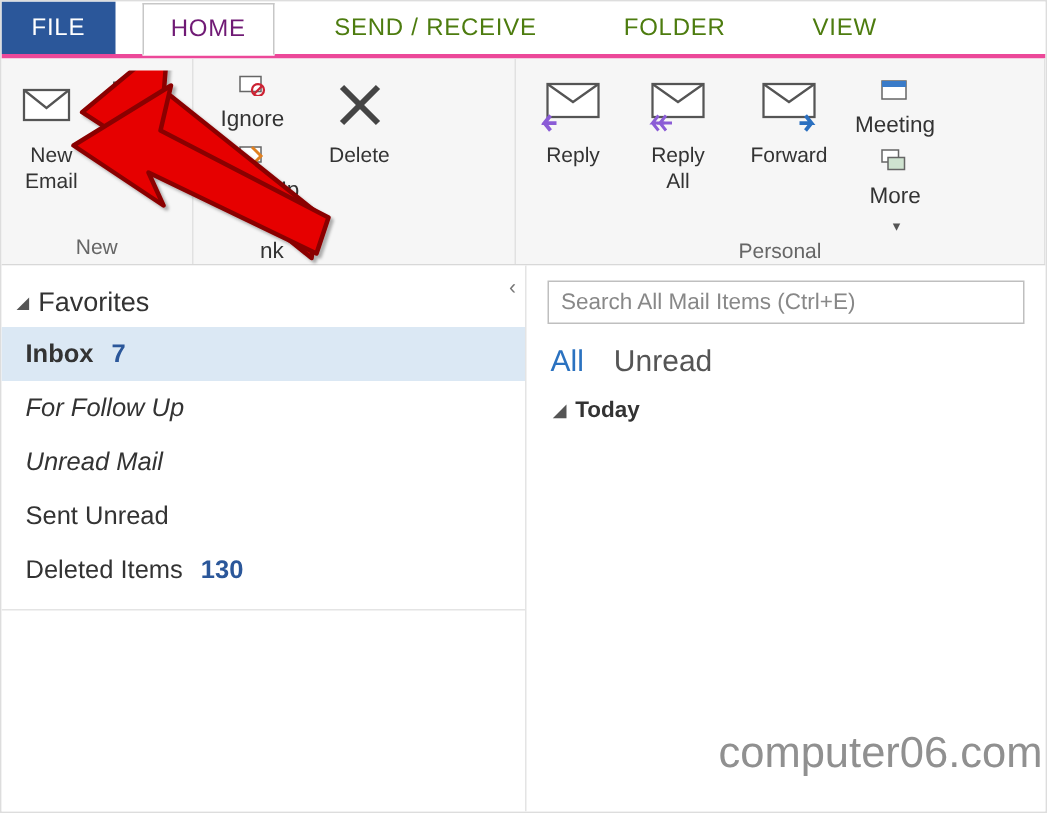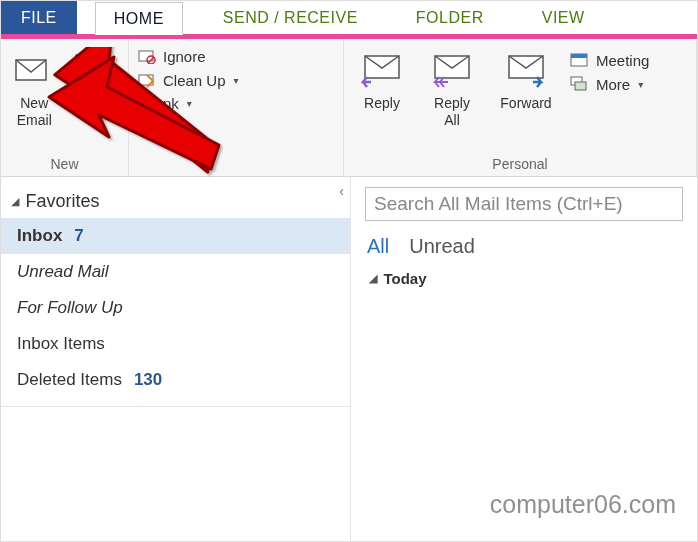--- a/index.html
+++ b/index.html
@@ -12,40 +12,40 @@
     position: relative;
     overflow: hidden;
     border: 1px solid #ddd;
   }
 
   
   .tabs {
     display: flex;
     align-items: stretch;
     height: 38px;
-    border-bottom: 5px solid #ec4899;
+    border-bottom: 3px solid #ec4899;
     background: #fff;
   }
   .tab {
     padding: 0 18px;
     display: flex;
     align-items: center;
     font-size: 16px;
     color: #4d7c0f;
     cursor: pointer;
     letter-spacing: 0.5px;
   }
   .tab.file {
     background: #2b579a;
     color: #fff;
     font-size: 16px;
     padding: 0 20px;
   }
   .tab.active {
-    color: #0f172a;
+    color: #701a75;
     border: 1px solid #c7c7c7;
     border-bottom: 1px solid #fff;
     position: relative;
     top: 1px;
     background: #fff;
   }
 
   
   .ribbon {
     display: flex;
@@ -102,20 +102,21 @@
     padding-top: 2px;
   }
   .smallbtn {
     display: flex;
     align-items: center;
     gap: 6px;
     font-size: 15px;
     color: #333;
     cursor: pointer;
     white-space: nowrap;
+    flex-direction: column;
   }
   .smallbtn .mini-icon {
     width: 20px; height: 18px;
     display: inline-flex; align-items: center; justify-content: center;
   }
   .caret {
     font-size: 10px;
     color: #555;
     margin-left: 2px;
   }
@@ -178,21 +179,21 @@
     flex: 1;
     display: flex;
     flex-direction: column;
     padding: 10px 14px;
     background: #fff;
   }
   .searchbox {
     border: 1px solid #bfbfbf;
     padding: 5px 8px;
     color: #888;
-    font-size: 19px;
+    font-size: 15px;
     margin-bottom: 12px;
     background: #fff;
   }
   .filter-row {
     display: flex;
     gap: 20px;
     font-size: 20px;
     padding: 2px 2px 12px 2px;
   }
   .filter-row .flt {
@@ -206,23 +207,23 @@
     gap: 6px;
     font-weight: 600;
     font-size: 15px;
     color: #333;
     padding-left: 4px;
   }
 
   
   .watermark {
     position: absolute;
-    right: 21px;
+    right: 2px;
     bottom: 22px;
-    font-size: 25px;
+    font-size: 29px;
     color: #909090;
     font-family: "Segoe UI", sans-serif;
     pointer-events: none;
   }
 
   
   .red-arrow {
     position: absolute;
     top: 46px;
     left: 38px;
@@ -296,20 +297,29 @@
               </svg>
           </span>
           <span>Clean Up</span>
           <span class="caret">▾</span>
         </div>
         <div class="smallbtn" style="padding-left:26px">
           <span>nk</span>
           <span class="caret">▾</span>
         </div>
       </div>
+      <div class="bigbtn">
+        <span class="icon-xl">
+          <svg width="36" height="36" viewBox="0 0 36 36">
+            <line x1="6" y1="6" x2="30" y2="30" stroke="#444" stroke-width="4"></line>
+            <line x1="30" y1="6" x2="6" y2="30" stroke="#444" stroke-width="4"></line>
+          </svg>
+        </span>
+        <span class="lbl">Delete</span>
+      </div>
     </div>
     <div class="group-label"></div>
   </div>
 
   <div class="group" style="flex:1">
     <div class="group-body">
       <div class="bigbtn">
         <span class="icon-xl">
           <svg width="42" height="36" viewBox="0 0 42 36">
               <rect x="4" y="4" width="34" height="22" fill="#fff" stroke="#555" stroke-width="1.5"></rect>
@@ -373,27 +383,27 @@
     <div class="section-header">
       <span class="tri">◢</span>
       <span>Favorites</span>
     </div>
 
     <div class="folder-item bold selected">
       <span>Inbox</span>
       <span class="count">7</span>
     </div>
     <div class="folder-item italic">
+      <span>For Follow Up</span>
+    </div>
+    <div class="folder-item italic">
       <span>Unread Mail</span>
     </div>
-    <div class="folder-item italic">
-      <span>For Follow Up</span>
-    </div>
     <div class="folder-item">
-      <span>Inbox Items</span>
+      <span>Sent Unread</span>
     </div>
     <div class="folder-item">
       <span>Deleted Items</span>
       <span class="count">130</span>
     </div>
 
     <div class="divider"></div>
 
   </div>
 

